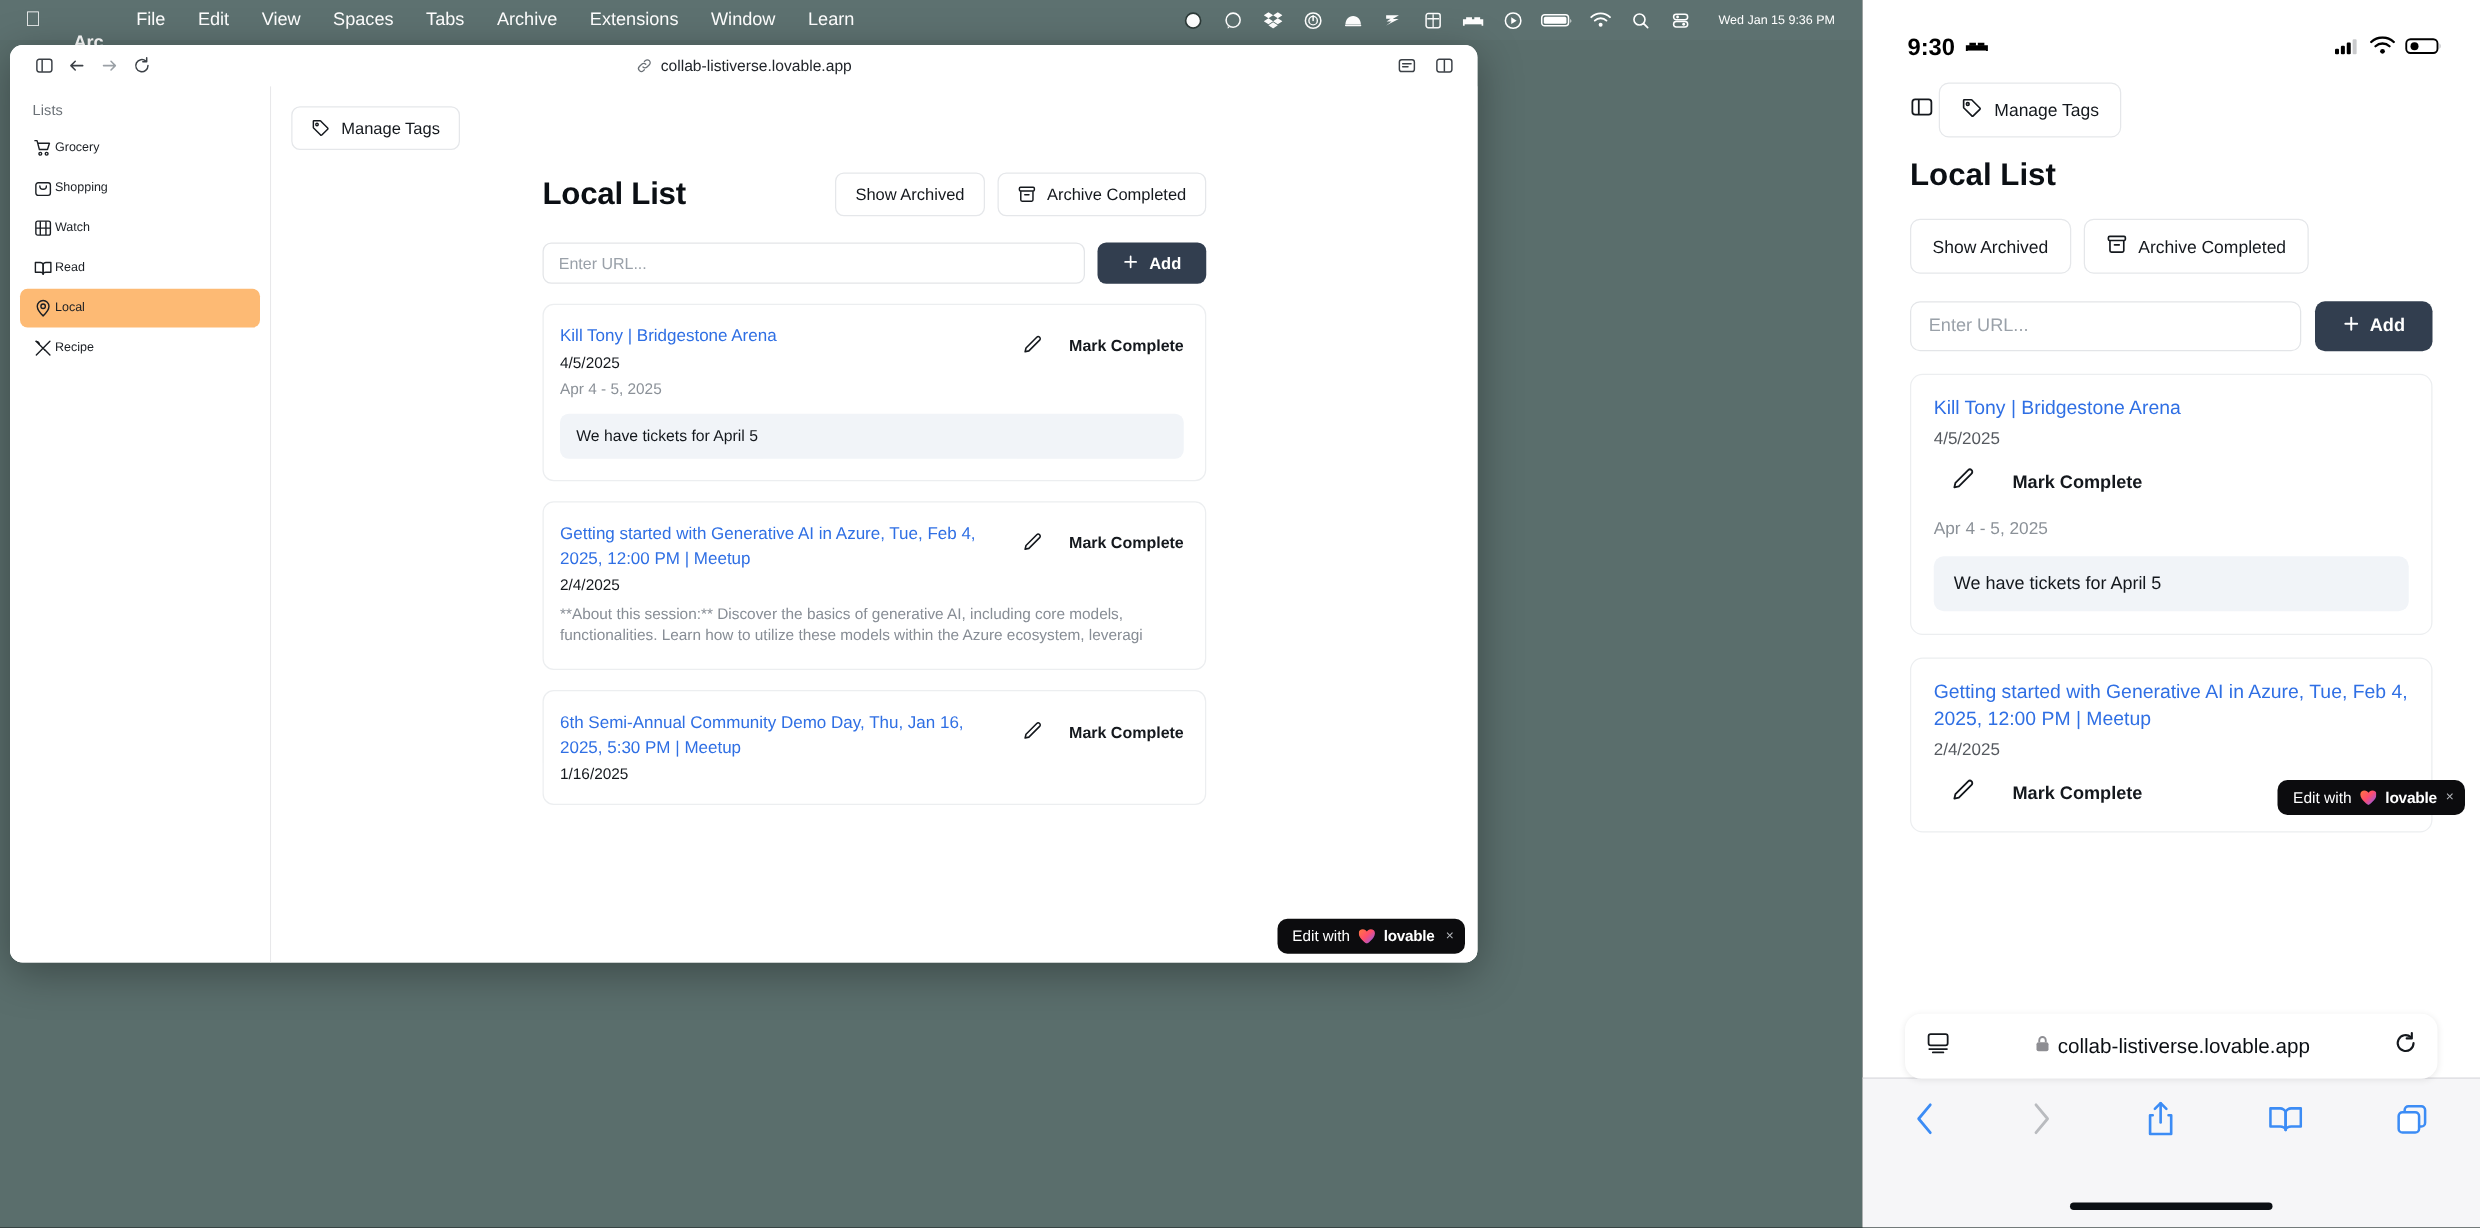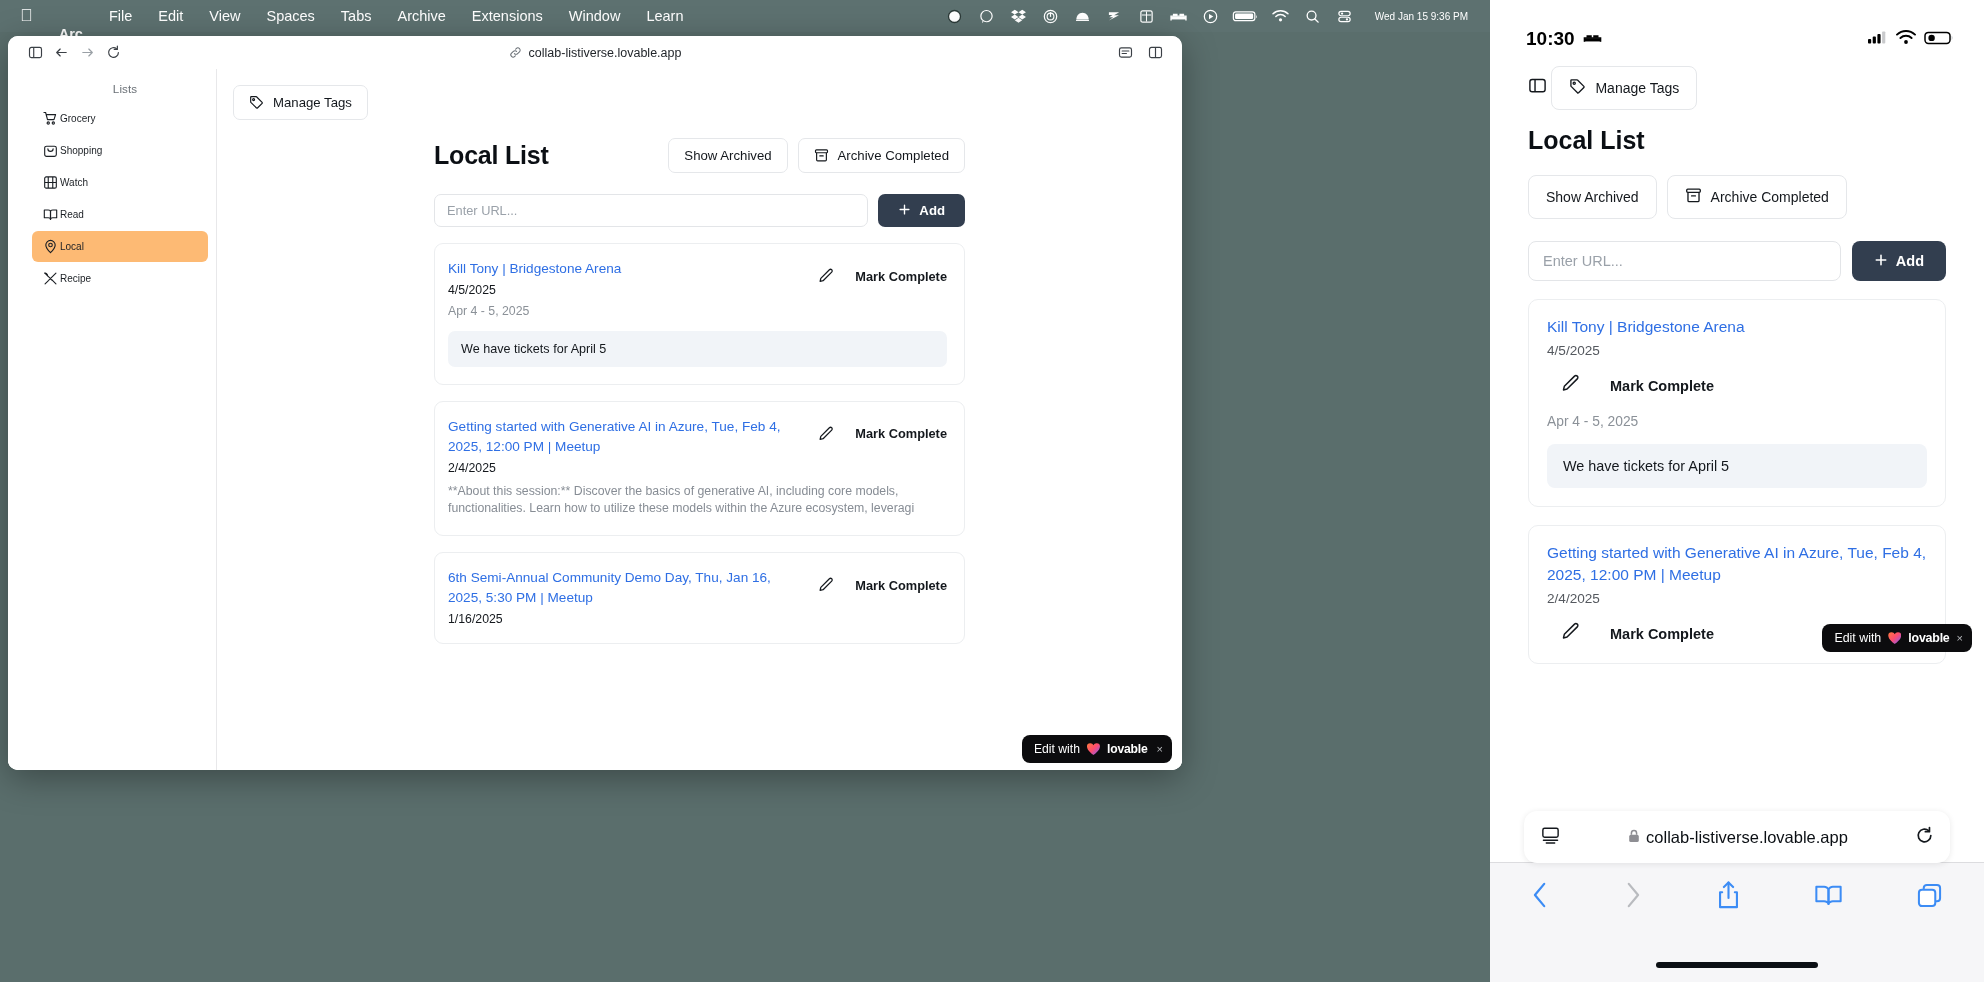--- a/index.html
+++ b/index.html
@@ -46,21 +46,21 @@
     font-size: 12.5px; color: #22262b; pointer-events: none;
   }
   .urlbar .lnk { color: #6b7177; display: flex; }
   .tb-right { margin-left: auto; display: flex; gap: 4px; }
 
   .arc-body { display: flex; height: 701px; background: #fff; }
 
   
   .sidebar {
     width: 209px; background: #fff; border-right: 1px solid #e8e8ea;
-    padding: 10px 8px 0 24px; flex: none; text-align: center;
+    padding: 10px 8px 0 8px; flex: none;
   }
   .side-title { font-size: 11.6px; color: #6b7177; padding: 3px 0 8px 10px; letter-spacing: .1px; }
   .side-item {
     display: flex; align-items: center; gap: 2px; height: 31px;
     padding: 0 10px; border-radius: 6px; font-size: 10px; color: #1b1f24;
     margin-bottom: 1px; cursor: default;
   }
   .side-item.active { background: #fdba74; }
   .side-item .ic { width: 16px; height: 16px; display: flex; align-items: center; justify-content: center; color: #1b1f24; flex: none; }
 
@@ -529,21 +529,21 @@
 
         </div>
       </div>
     </div>
   </div>
 
   <div class="phone">
 
     <div class="ph-status">
       <div class="ph-time">
-        <span>10:30</span>
+        <span>9:30</span>
         <span>
           <svg width="19" height="15" viewBox="0 0 20 16">
               <path d="M1.4 12.6V8.4h17.2v4.2" fill="none" stroke="#000" stroke-width="1.6"></path>
               <rect x="1.4" y="8.8" width="17.2" height="3.4" fill="#000"></rect>
               <path d="M3.6 8.2V5.6h5.6v2.6M10.8 8.2V5.6h5.6v2.6" fill="#000"></path>
             </svg>
         </span>
       </div>
       <div class="ph-right">
         <span>

